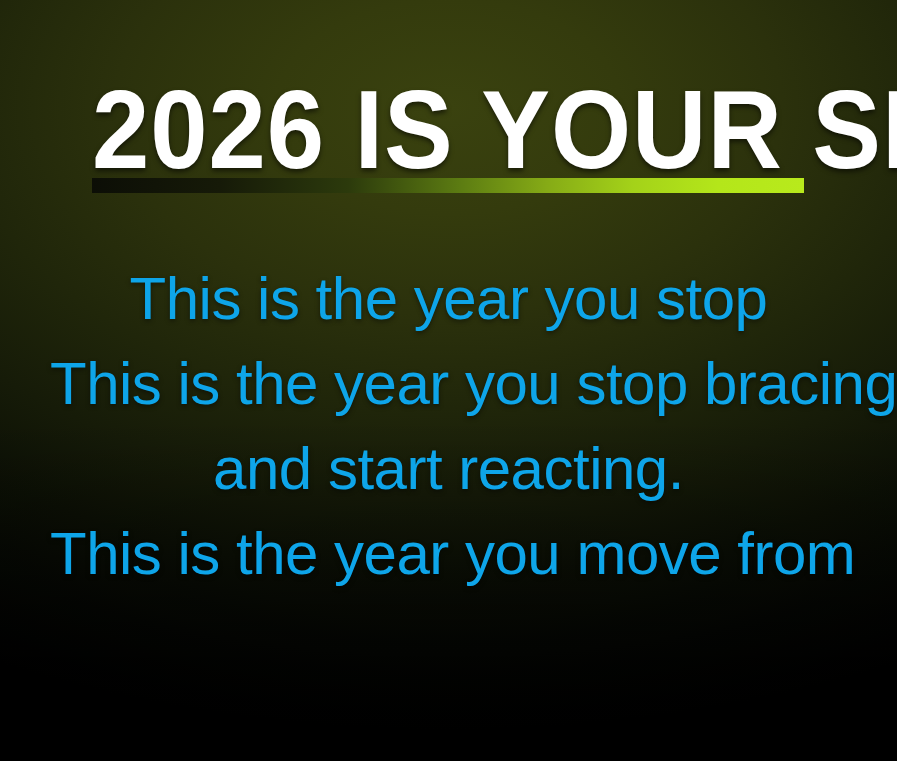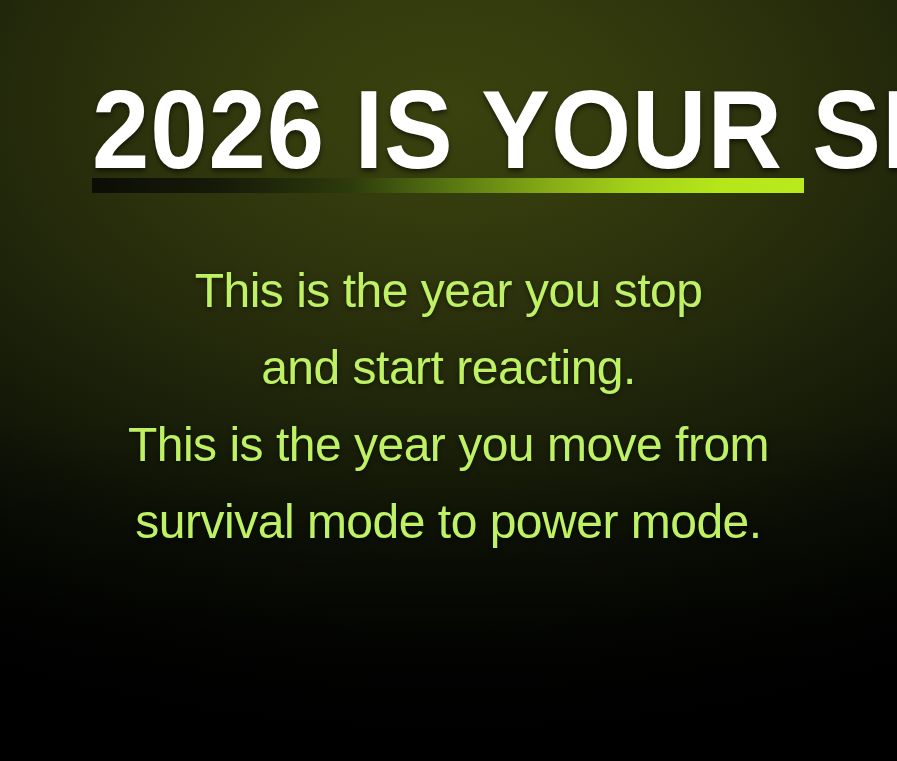--- a/index.html
+++ b/index.html
@@ -100,25 +100,25 @@
     position: absolute;
     left: 0;
     right: 0;
     top: 248px;
     text-align: center;
     padding: 0 34px;
   }
 
   .body-line {
     display: block;
-    margin: 8px;
-    color: #bef264;
+    margin: 16px;
+    color: #0ea5e9;
     font-family: "Liberation Sans", sans-serif;
     font-weight: 400;
-    font-size: 48px;
+    font-size: 60px;
     line-height: 69px;
     letter-spacing: -0.5px;
     white-space: nowrap;
     text-shadow: 0 2px 5px rgba(0,0,0,0.45);
   }
 </style>
 </head>
 <body>
 
 <div class="poster">
@@ -128,19 +128,19 @@
 
   <div class="content">
 
     <div class="headline-wrap">
       <h1 class="headline">2026 IS YOUR SHIFT</h1>
       <div class="headline-underline"></div>
     </div>
 
     <div class="body-copy">
       <p class="body-line">This is the year you stop</p>
+      <p class="body-line">This is the year you stop bracing</p>
       <p class="body-line">and start reacting.</p>
       <p class="body-line">This is the year you move from</p>
-      <p class="body-line">survival mode to power mode.</p>
     </div>
 
   </div>
 </div>
 
 </body></html>

